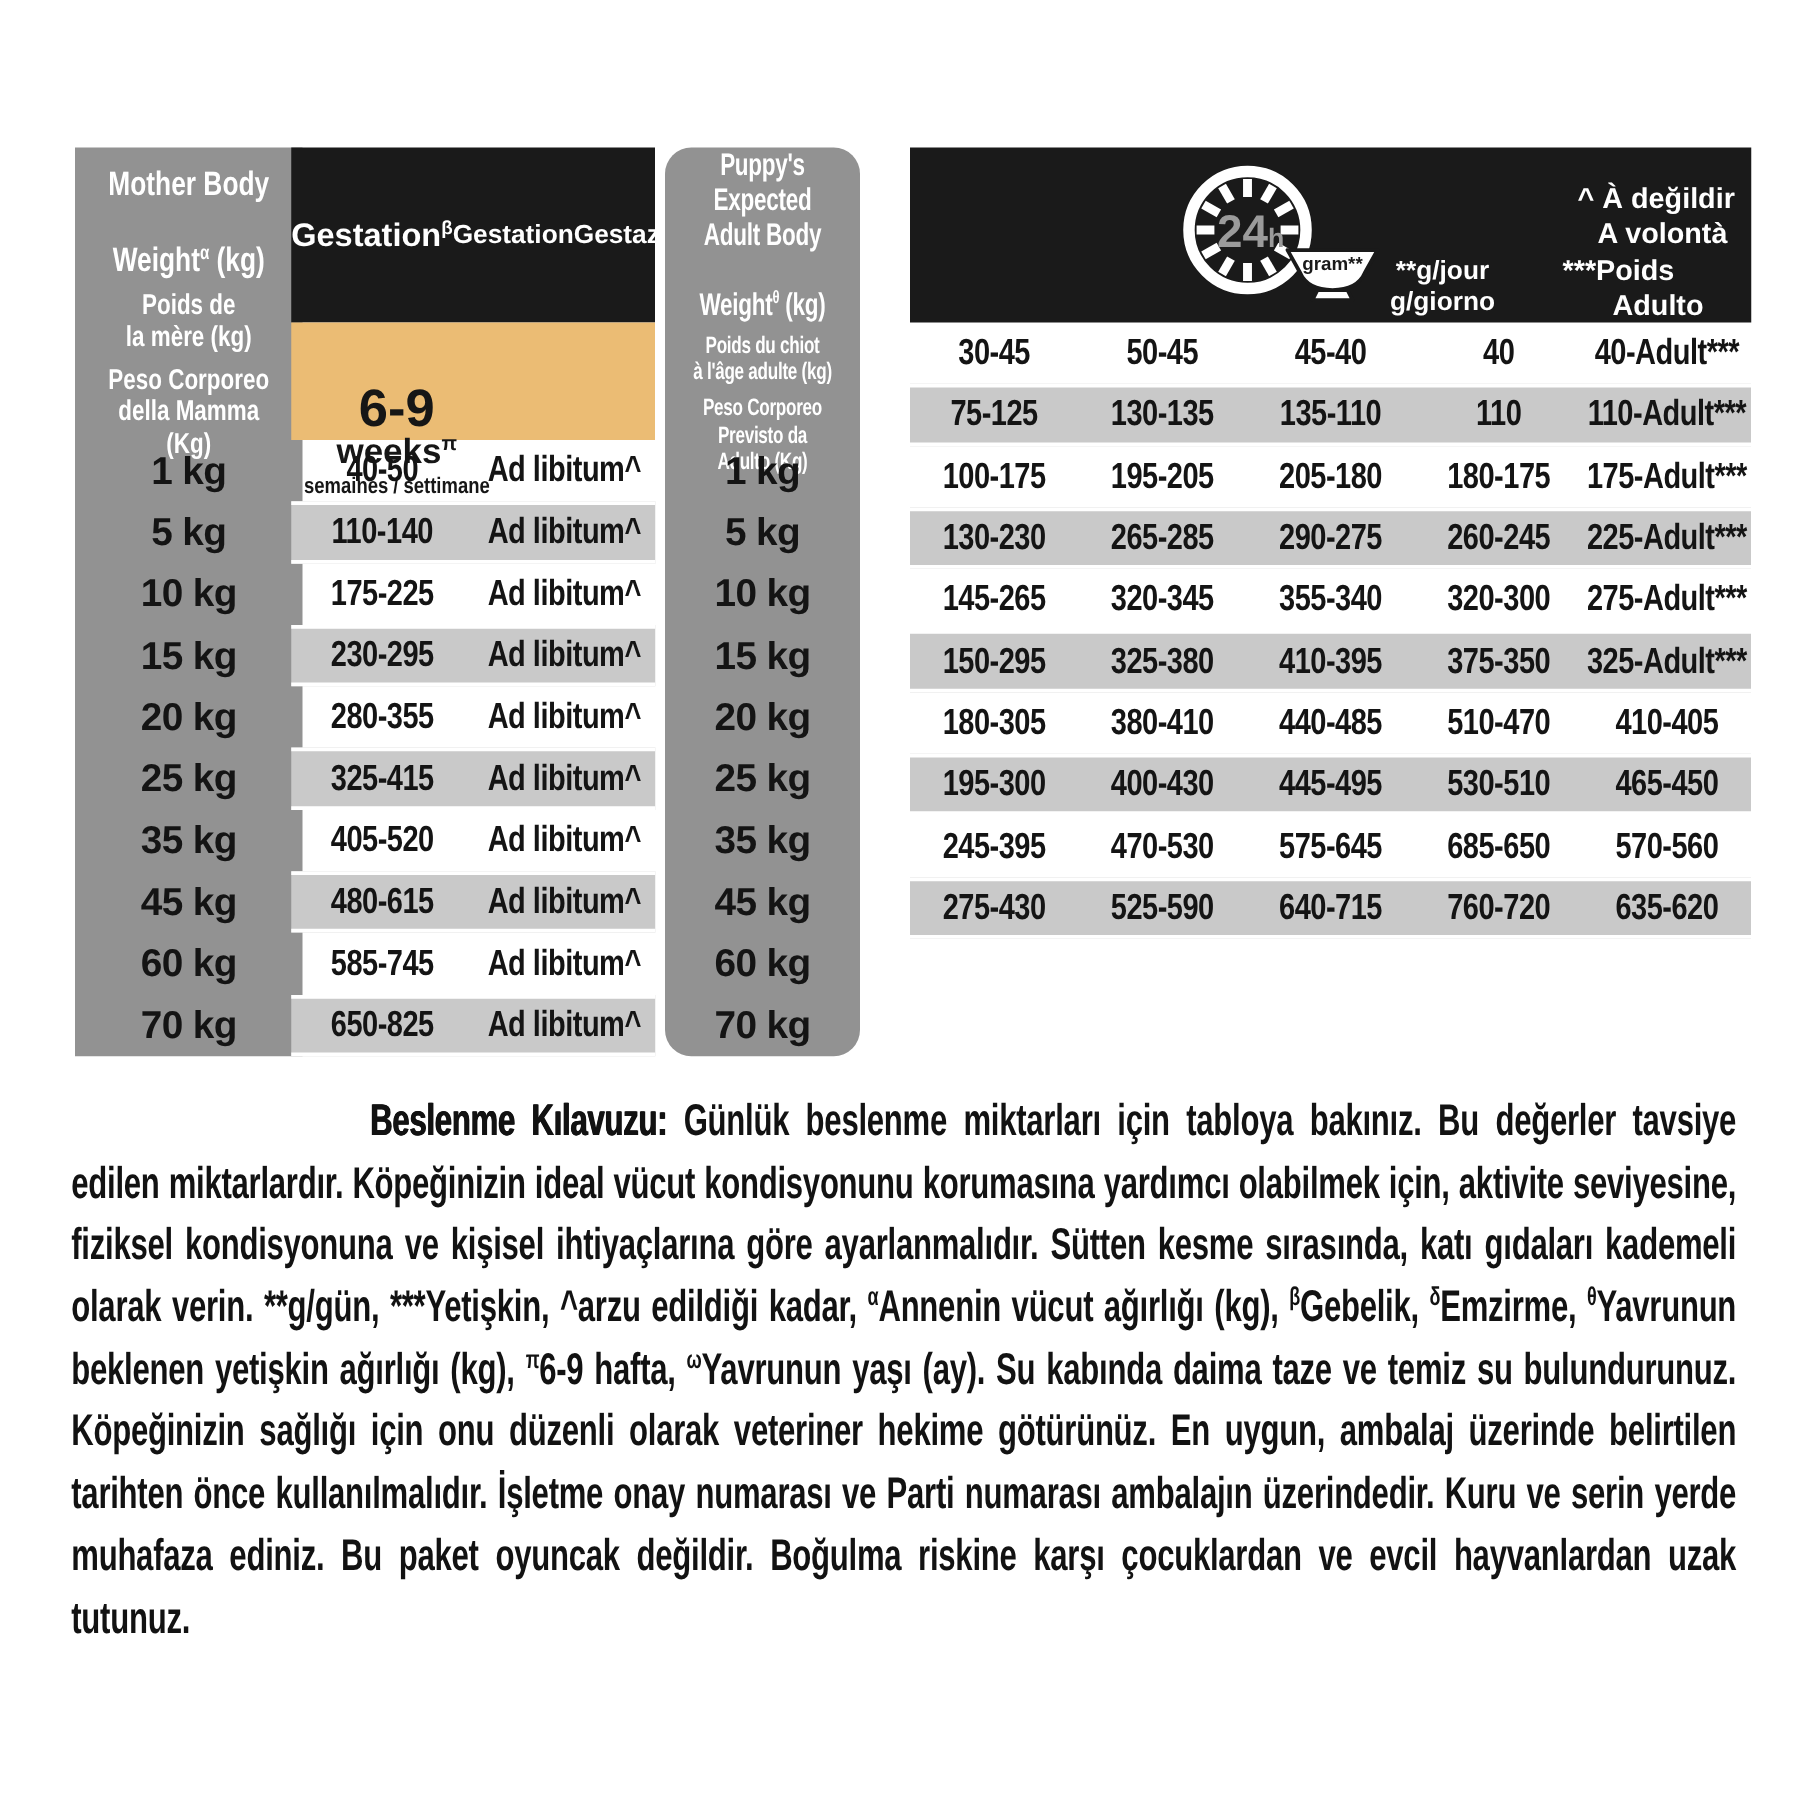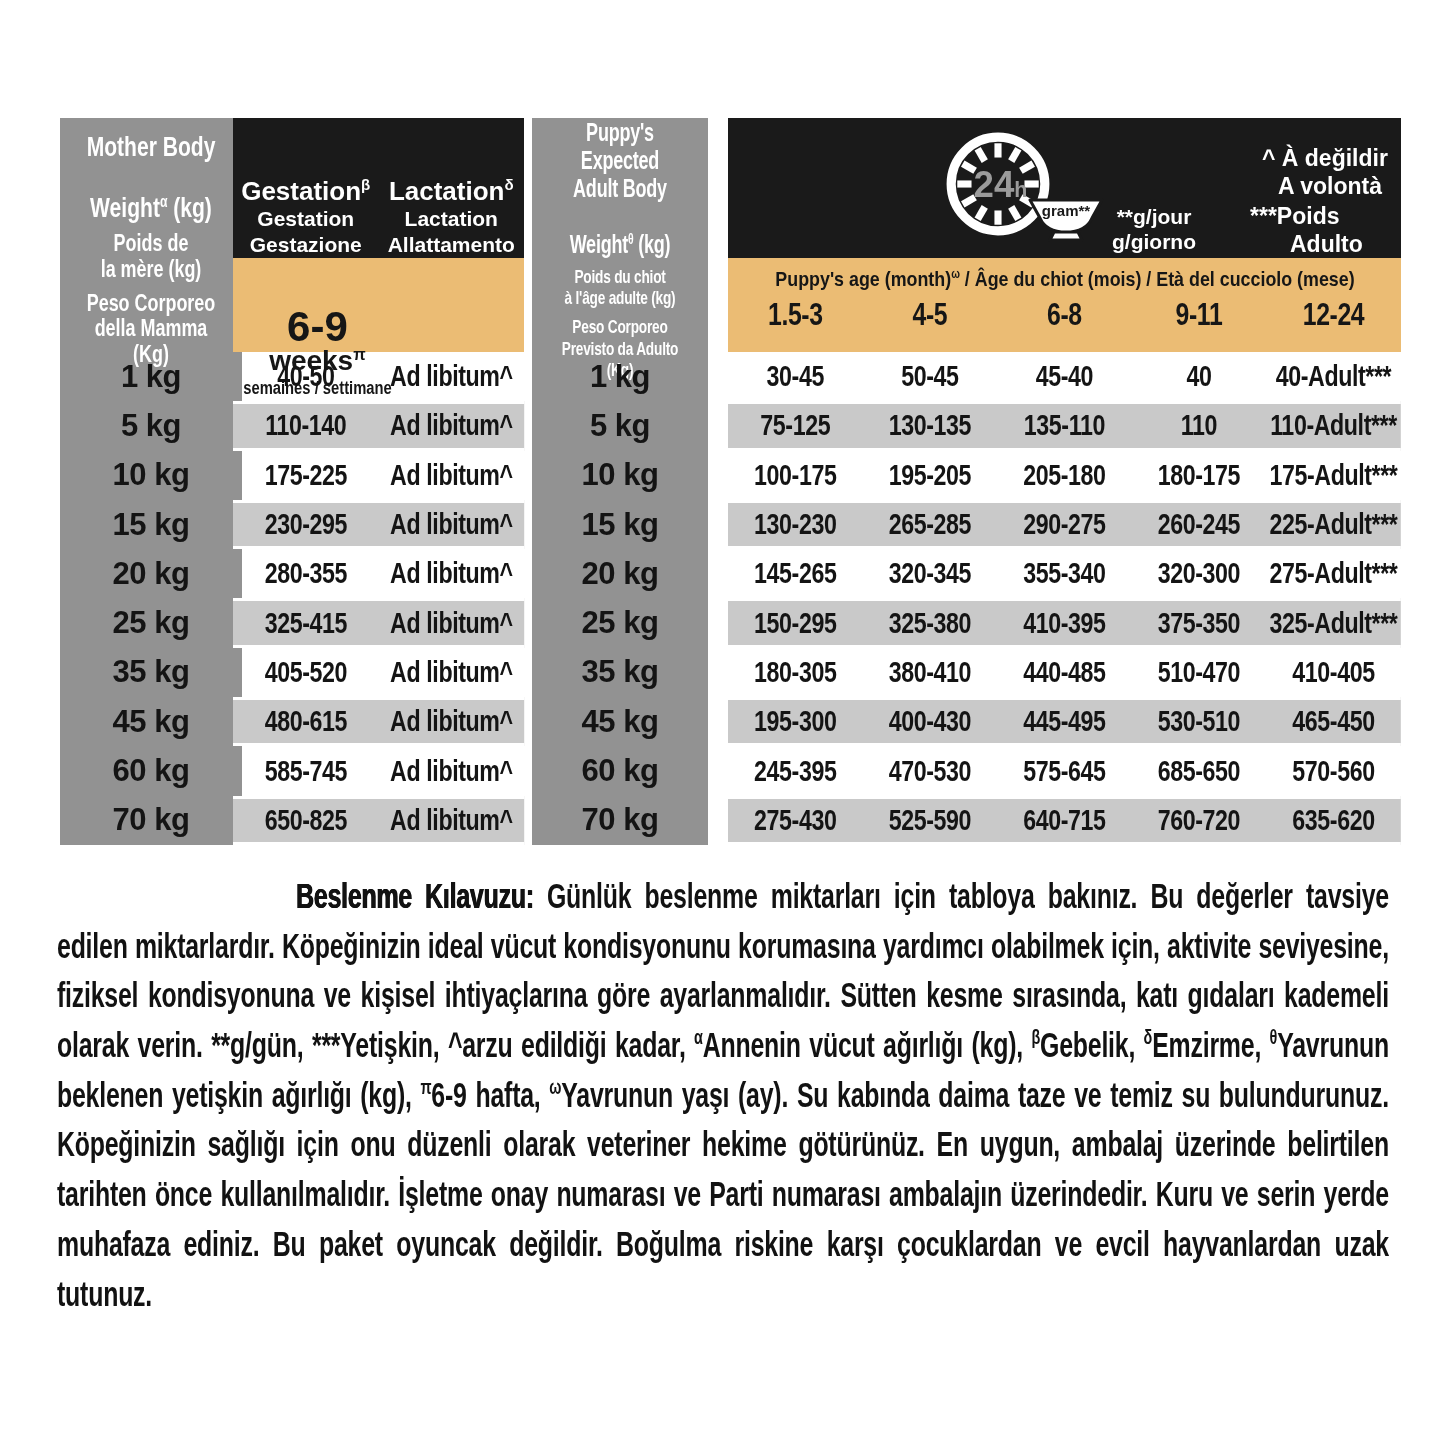--- a/index.html
+++ b/index.html
@@ -10,40 +10,40 @@
   html,body{background:#fff;}
   body{width:1445px;height:1445px;position:relative;overflow:hidden;
        font-family:"Liberation Sans", sans-serif;font-weight:700;color:var(--ink);}
   .tbl{position:absolute;top:118px;height:727px;}
   #mother{left:60px;width:464px;}
   #puppy{left:532px;width:853px;}
 
   
   .greycol{position:absolute;left:0;top:0;height:727px;background:var(--column_grey);}
   #mother .greycol{width:182px;}
-  #puppy .greycol{width:176px;}
+  #puppy .greycol{width:156px;border-radius:21px;}
   .greyhead{height:234px;display:flex;align-items:center;justify-content:center;color:#fff;text-align:center;}
   .ghin{transform-origin:50% 50%;}
   #mother .ghin{width:210px;transform:scaleX(0.78);}
   #puppy .ghin{width:234px;transform:scaleX(0.72);letter-spacing:-0.3px;}
   .gh-en{font-size:27px;line-height:1.12;white-space:pre-line;}
   #puppy .gh-en{font-size:25px;}
   .gh-fr,.gh-it{font-size:23px;line-height:1.12;margin-top:8px;white-space:pre-line;}
   #puppy .gh-fr,#puppy .gh-it{font-size:19px;}
   .wcells{position:absolute;top:234px;left:0;right:0;}
   .wcell{height:49.3px;display:flex;align-items:center;justify-content:center;
          font-size:31px;color:var(--ink);letter-spacing:-0.5px;}
 
   
   .dpanel{position:absolute;top:0;}
   #mother .dpanel{left:173px;width:291px;}
   #puppy .dpanel{left:196px;width:673px;}
   .blackhead{height:140px;background:var(--header_black);position:relative;color:#fff;}
   #mother .blackhead{display:flex;}
-  .bh{flex:1;display:flex;flex-direction:column;align-items:center;justify-content:flex-end;line-height:1.18;}
+  .bh{flex:1;display:flex;flex-direction:row;align-items:center;justify-content:center;line-height:1.18;}
   .bh .l1{font-size:26px;}
   .bh .l2{font-size:21px;margin-top:1px;}
   .tanband{height:94px;background:var(--tan);position:relative;color:#161616;}
   #mother .tan-in{position:absolute;left:0;top:0;width:58%;height:100%;
     display:flex;flex-direction:column;align-items:center;justify-content:center;text-align:center;margin-top:48px;}
   .p-range{font-size:42px;line-height:0.95;}
   .p-unit{font-size:28px;line-height:1;}
   .p-frit{font-size:18px;line-height:1.15;width:205px;transform:scaleX(0.82);text-align:center;margin-top:3px;}
 
   .age-title{padding-top:9px;display:flex;justify-content:center;}
@@ -258,32 +258,20 @@
 g/giorno</div>
       <div class="adlib">
         <div>^ À değildir</div>
         <div class="ind">A volontà</div>
       </div>
       <div class="adult">
         <div>***Poids</div>
         <div class="ind">Adulto</div>
       </div>
     </div>
-    <div class="tanband">
-      <div class="age-title">
-        <span class="at-in"><span>Puppy's age (month)</span><sup>ω</sup><span>  /  Âge du chiot (mois)  /  Età del cucciolo (mese)</span></span>
-      </div>
-      <div class="scale80 ages">
-        <div class="age">1.5-3</div>
-        <div class="age">4-5</div>
-        <div class="age">6-8</div>
-        <div class="age">9-11</div>
-        <div class="age">12-24</div>
-      </div>
-    </div>
     <div class="rows-box scale80">
 
         <div class="trow">
           <div class="cell">30-45</div>
           <div class="cell">50-45</div>
           <div class="cell">45-40</div>
           <div class="cell">40</div>
           <div class="cell">40-Adult***</div>
         </div>
 

